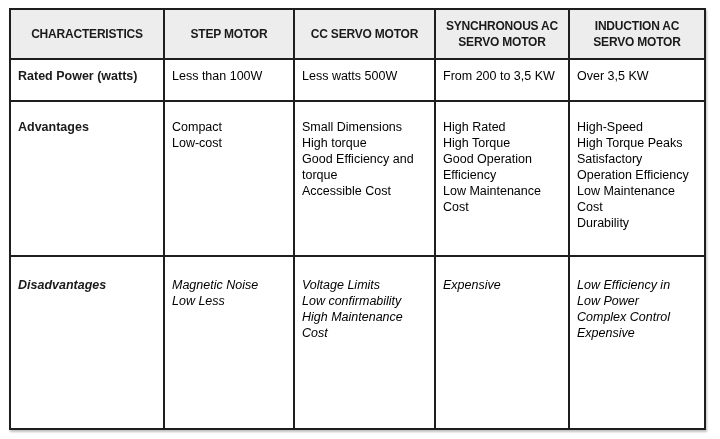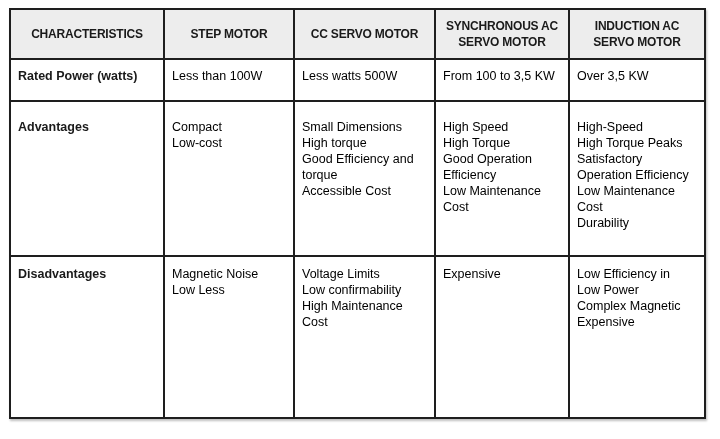--- a/index.html
+++ b/index.html
@@ -40,21 +40,21 @@
       line-height: 16px;
       letter-spacing: -0.2px;
       height: 48px;
       padding: 0 4px;
     }
     td {
       padding: 17px 8px 0 7px;
     }
     tr.r-power td { height: 32px; padding-top: 8px; }
     tr.r-adv td { height: 136px; }
-    tr.r-dis td { height: 151px; padding-top: 9px; }
+    tr.r-dis td { height: 151px; padding-top: 20px; font-style: italic; }
     td.label {
       font-weight: bold;
       color: #1a1a1a;
     }
     .line { display: block; white-space: nowrap; }
   </style>
 </head>
 <body>
 
 <div class="wrap">
@@ -91,42 +91,42 @@
 
       <tr class="r-power">
         <td class="label">Rated Power (watts)</td>
         <td>
           <span class="line">Less than 100W</span>
         </td>
         <td>
           <span class="line">Less watts 500W</span>
         </td>
         <td>
-          <span class="line">From 100 to 3,5 KW</span>
+          <span class="line">From 200 to 3,5 KW</span>
         </td>
         <td>
           <span class="line">Over 3,5 KW</span>
         </td>
       </tr>
 
       <tr class="r-adv">
         <td class="label">Advantages</td>
         <td>
           <span class="line">Compact</span>
           <span class="line">Low-cost</span>
         </td>
         <td>
           <span class="line">Small Dimensions</span>
           <span class="line">High torque</span>
           <span class="line">Good Efficiency and</span>
           <span class="line">torque</span>
           <span class="line">Accessible Cost</span>
         </td>
         <td>
-          <span class="line">High Speed</span>
+          <span class="line">High Rated</span>
           <span class="line">High Torque</span>
           <span class="line">Good Operation</span>
           <span class="line">Efficiency</span>
           <span class="line">Low Maintenance</span>
           <span class="line">Cost</span>
         </td>
         <td>
           <span class="line">High-Speed</span>
           <span class="line">High Torque Peaks</span>
           <span class="line">Satisfactory</span>
@@ -148,19 +148,19 @@
           <span class="line">Low confirmability</span>
           <span class="line">High Maintenance</span>
           <span class="line">Cost</span>
         </td>
         <td>
           <span class="line">Expensive</span>
         </td>
         <td>
           <span class="line">Low Efficiency in</span>
           <span class="line">Low Power</span>
-          <span class="line">Complex Magnetic</span>
+          <span class="line">Complex Control</span>
           <span class="line">Expensive</span>
         </td>
       </tr>
     </tbody>
   </table>
 </div>
 
 </body></html>

